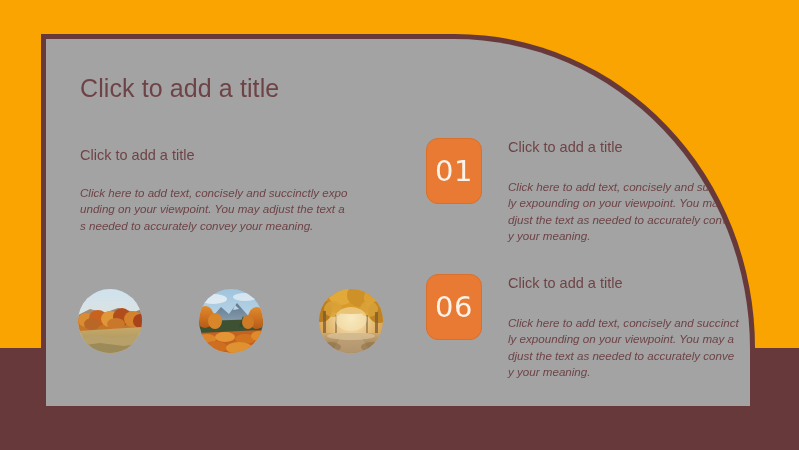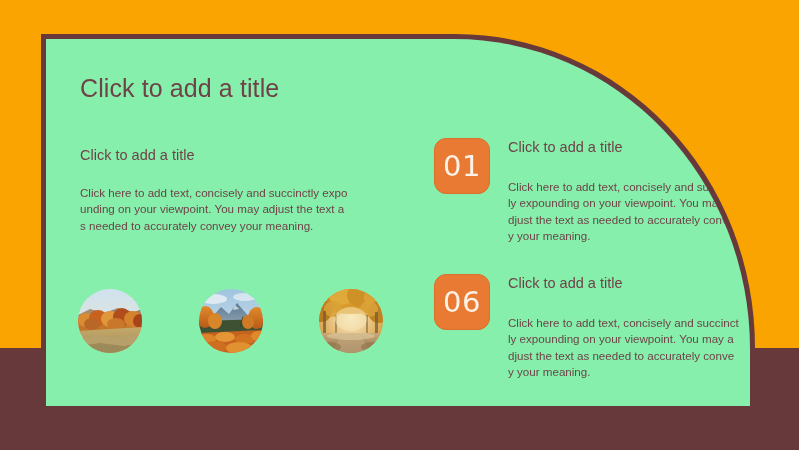--- a/index.html
+++ b/index.html
@@ -20,58 +20,59 @@
 
   
   .card-outline{
     position:absolute;left:41px;top:34px;width:714px;height:372px;
     background:#67393A;
     border-top-right-radius:300px 314px;
     box-sizing:border-box;
   }
   .card{
     position:absolute;left:46px;top:39px;width:704px;height:367px;
-    background:#86efac;
+    background:#a3a3a3;
     border-top-right-radius:296px 310px;
     box-sizing:border-box;
     overflow:hidden;
   }
 
   
   .page-title{
     position:absolute;left:34px;top:35px;
     font-size:25px;color:#6E4347;letter-spacing:0.1px;white-space:nowrap;
   }
   .left-col{position:absolute;left:34px;top:107px;width:268px;}
   .sub-title{
     font-size:14.5px;color:#6E4347;line-height:18px;margin:0;white-space:nowrap;
   }
   .body-text{
     font-size:11.6px;color:#6E4347;line-height:16.4px;margin:0;
     word-break:break-all;
+    font-style:italic;
   }
   .left-col .body-text{margin-top:21px;}
 
   
   .photos{position:absolute;left:32px;top:250px;width:320px;height:76px;}
   .photo{
     position:absolute;top:0;width:64px;height:64px;border-radius:50%;
     overflow:hidden;
   }
   .photo:nth-child(1){left:0px;}
   .photo:nth-child(2){left:121px;}
   .photo:nth-child(3){left:241px;}
   .photo svg{display:block;width:100%;height:100%;}
 
   
   .row{position:absolute;left:376px;width:318px;}
   .row-1{top:99px;}
   .row-2{top:235px;}
   .badge{
-    position:absolute;left:12px;top:0;width:56px;height:56px;
+    position:absolute;left:4px;top:0;width:56px;height:66px;
     background:#E87A33;border:1.6px solid #D9702B;border-radius:12px;
     box-sizing:border-box;
     display:flex;align-items:center;justify-content:center;
     color:#FDF2E8;font-size:29px;line-height:1;letter-spacing:0.5px;
     font-family:"DejaVu Sans",sans-serif;
   }
   .row-body{position:absolute;left:86px;top:0;width:232px;}
   .row-body .sub-title{margin-bottom:0;}
   .row-body .body-text{margin-top:23px;}
 </style>

